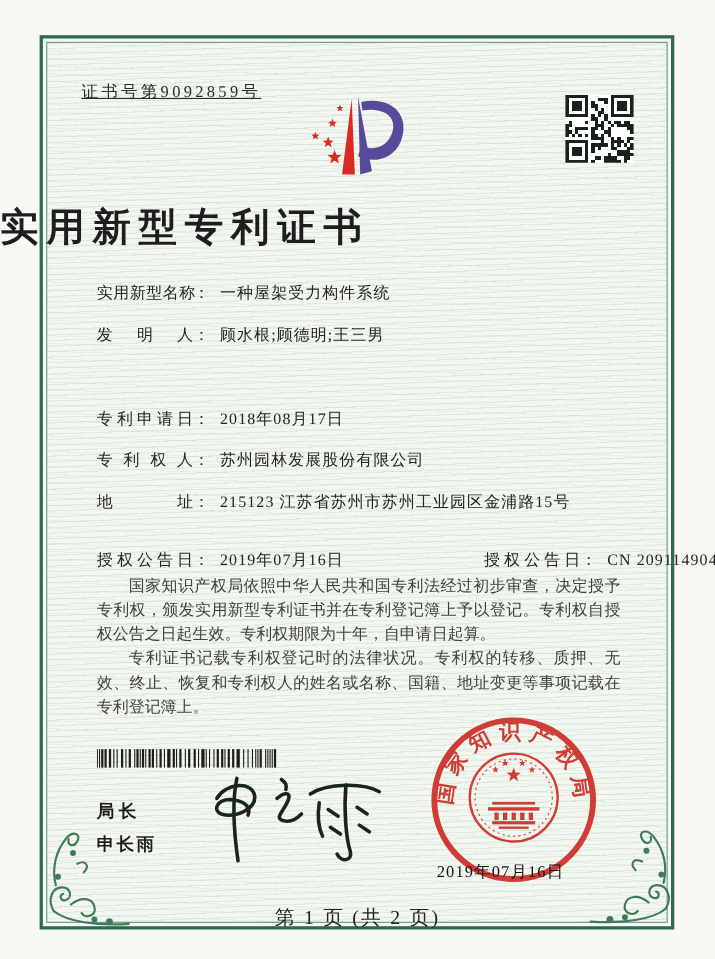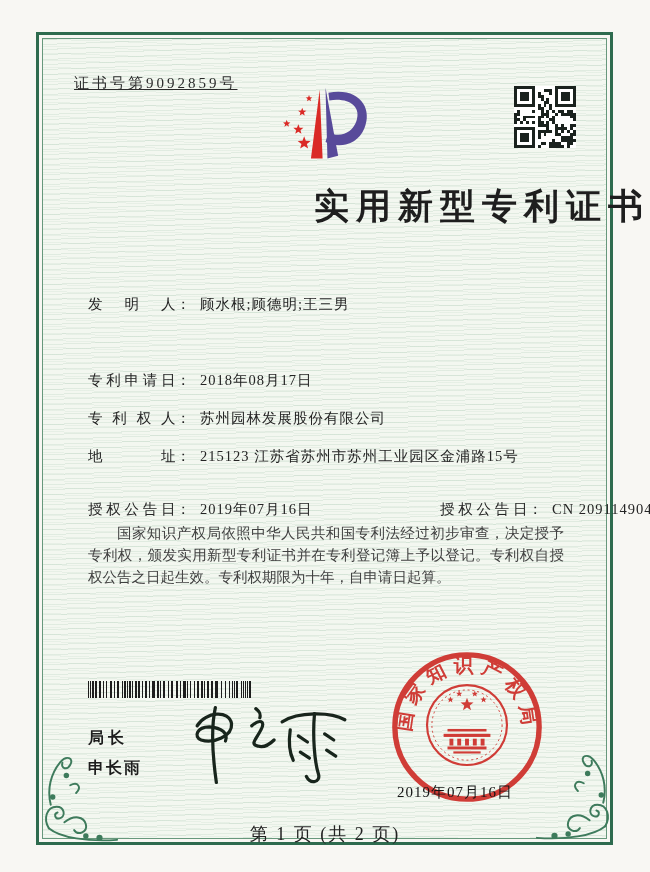--- a/index.html
+++ b/index.html
@@ -22,21 +22,21 @@
       repeating-linear-gradient(178deg, rgba(109,163,128,0.14) 0 1px, transparent 1px 5px),
       repeating-linear-gradient(2deg,  rgba(109,163,128,0.09) 0 1px, transparent 1px 7px);
   }
   
   .cert-no{
     position:absolute;left:74px;top:74px;font-size:15px;letter-spacing:3px;color:#2b2b2b;text-decoration:underline;
   }
   .logo{position:absolute;left:277px;top:83px;width:97px;height:93px;}
   .qr{position:absolute;left:514px;top:86px;width:62px;height:62px;}
   .title{
-    position:absolute;left:0;top:183px;width:100%;text-align:right;
+    position:absolute;left:0;top:183px;width:100%;text-align:left;
     font-size:35px;font-weight:700;letter-spacing:7px;color:#1e1e1e;
   }
   
   .field-row{position:absolute;left:88px;width:480px;font-size:14.5px;
     letter-spacing:0.5px;color:#242424;white-space:nowrap;}
   .field-label{display:inline-block;width:88px;text-align:justify;text-align-last:justify;vertical-align:top;}
   .field-colon{display:inline-block;margin-right:9px;}
   .field-value{letter-spacing:1px;}
   .grant-right{position:absolute;left:352px;top:0;white-space:nowrap;}
   
@@ -210,39 +210,43 @@
       <rect x="14" y="0" width="7" height="7" fill="#1a221e"></rect>
       <rect x="15" y="1" width="5" height="5" fill="#ffffff"></rect>
       <rect x="16" y="2" width="3" height="3" fill="#1a221e"></rect>
       <rect x="0" y="14" width="7" height="7" fill="#1a221e"></rect>
       <rect x="1" y="15" width="5" height="5" fill="#ffffff"></rect>
       <rect x="2" y="16" width="3" height="3" fill="#1a221e"></rect>
     </svg>
 
   <div class="title">实用新型专利证书</div>
 
+  <div class="field-row" style="top:257px">
+    <span class="field-label">实用新型名称</span><span class="field-colon">：</span><span class="field-value">一种屋架受力构件系统</span>
+  </div>
   <div class="field-row" style="top:295px">
     <span class="field-label">发明人</span><span class="field-colon">：</span><span class="field-value">顾水根;顾德明;王三男</span>
   </div>
   <div class="field-row" style="top:371px">
     <span class="field-label">专利申请日</span><span class="field-colon">：</span><span class="field-value">2018年08月17日</span>
   </div>
   <div class="field-row" style="top:409px">
     <span class="field-label">专利权人</span><span class="field-colon">：</span><span class="field-value">苏州园林发展股份有限公司</span>
   </div>
   <div class="field-row" style="top:447px">
     <span class="field-label">地址</span><span class="field-colon">：</span><span class="field-value">215123 江苏省苏州市苏州工业园区金浦路15号</span>
   </div>
   <div class="field-row" style="top:500px">
     <span class="field-label">授权公告日</span><span class="field-colon">：</span><span class="field-value">2019年07月16日</span>
     <span class="grant-right"><span class="field-label">授权公告日</span><span class="field-colon">：</span><span class="field-value">CN 209114904 U</span></span>
   </div>
 
   <div class="body-text">
     <p>国家知识产权局依照中华人民共和国专利法经过初步审查，决定授予专利权，颁发实用新型专利证书并在专利登记簿上予以登记。专利权自授权公告之日起生效。专利权期限为十年，自申请日起算。</p>
+    <p>专利证书记载专利权登记时的法律状况。专利权的转移、质押、无效、终止、恢复和专利权人的姓名或名称、国籍、地址变更等事项记载在专利登记簿上。</p>
   </div>
 
   <svg class="barcode" id="barcode-svg" viewBox="0 0 166 17" preserveAspectRatio="none">
       <rect x="0" y="0" width="1" height="17" fill="#1d1d1d"></rect>
       <rect x="2" y="0" width="1" height="17" fill="#1d1d1d"></rect>
       <rect x="4" y="0" width="2" height="17" fill="#1d1d1d"></rect>
       <rect x="7" y="0" width="2" height="17" fill="#1d1d1d"></rect>
       <rect x="11" y="0" width="2" height="17" fill="#1d1d1d"></rect>
       <rect x="15" y="0" width="1" height="17" fill="#1d1d1d"></rect>
       <rect x="18" y="0" width="1" height="17" fill="#1d1d1d"></rect>

